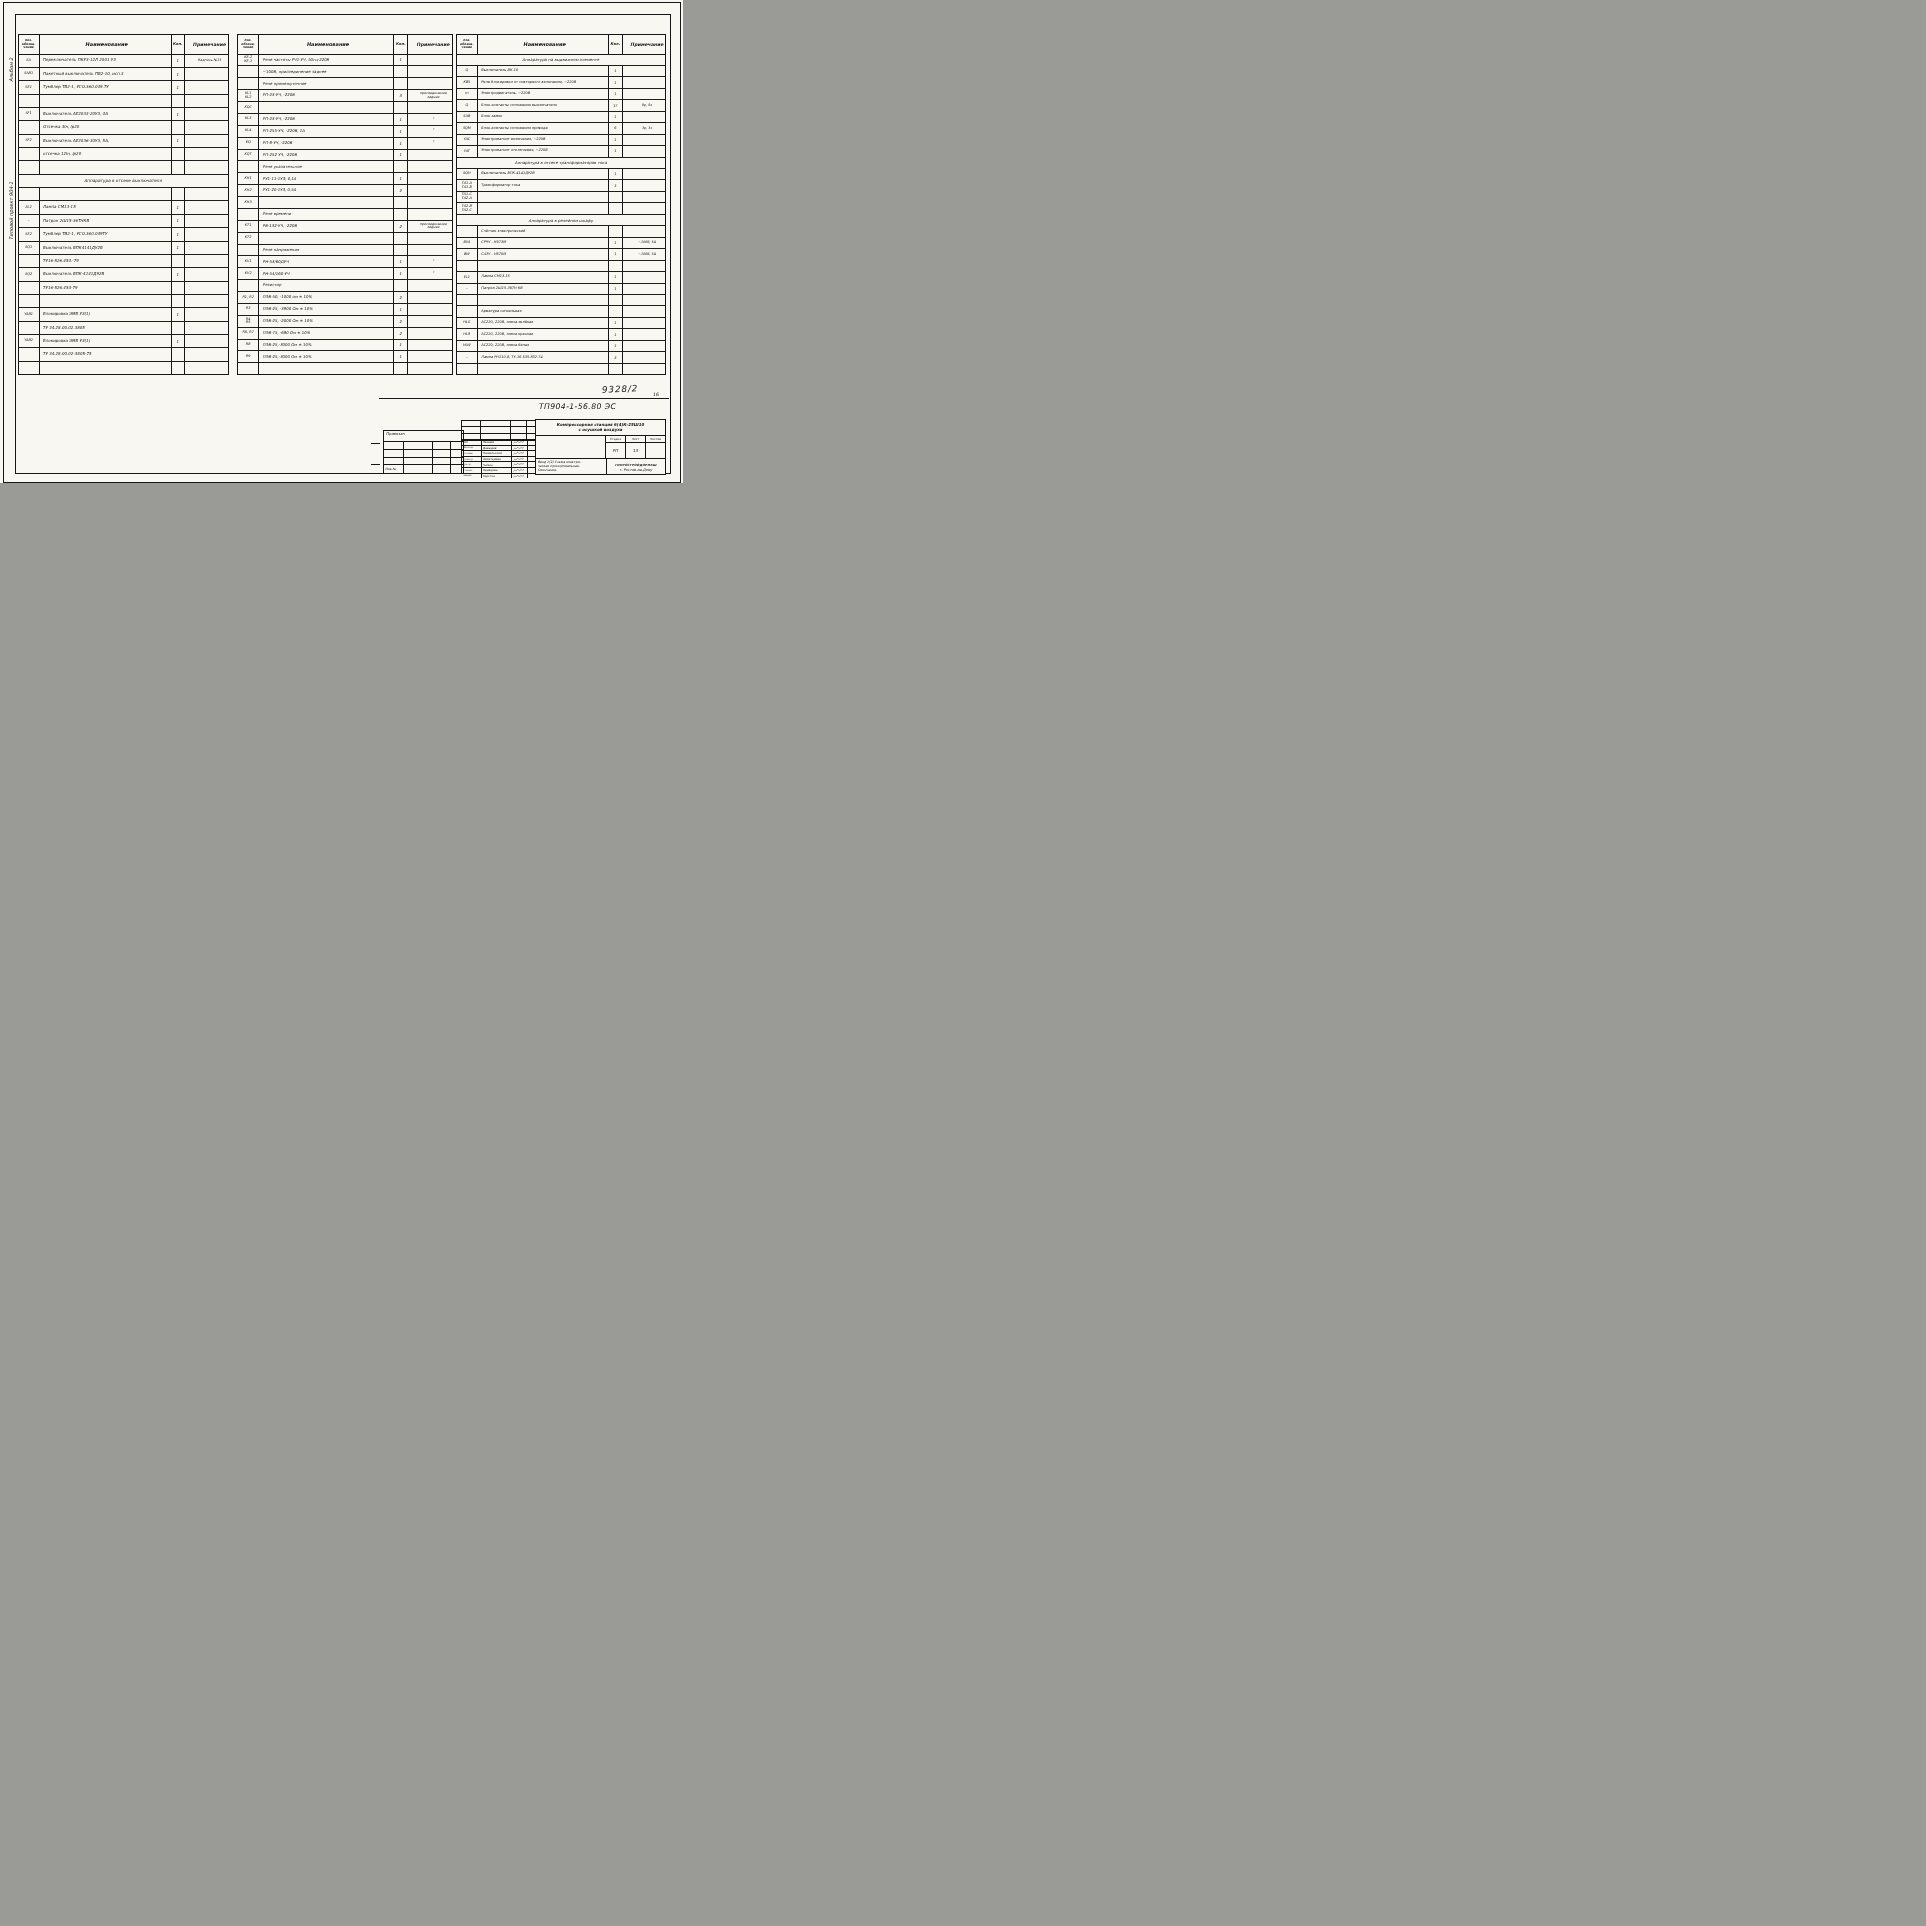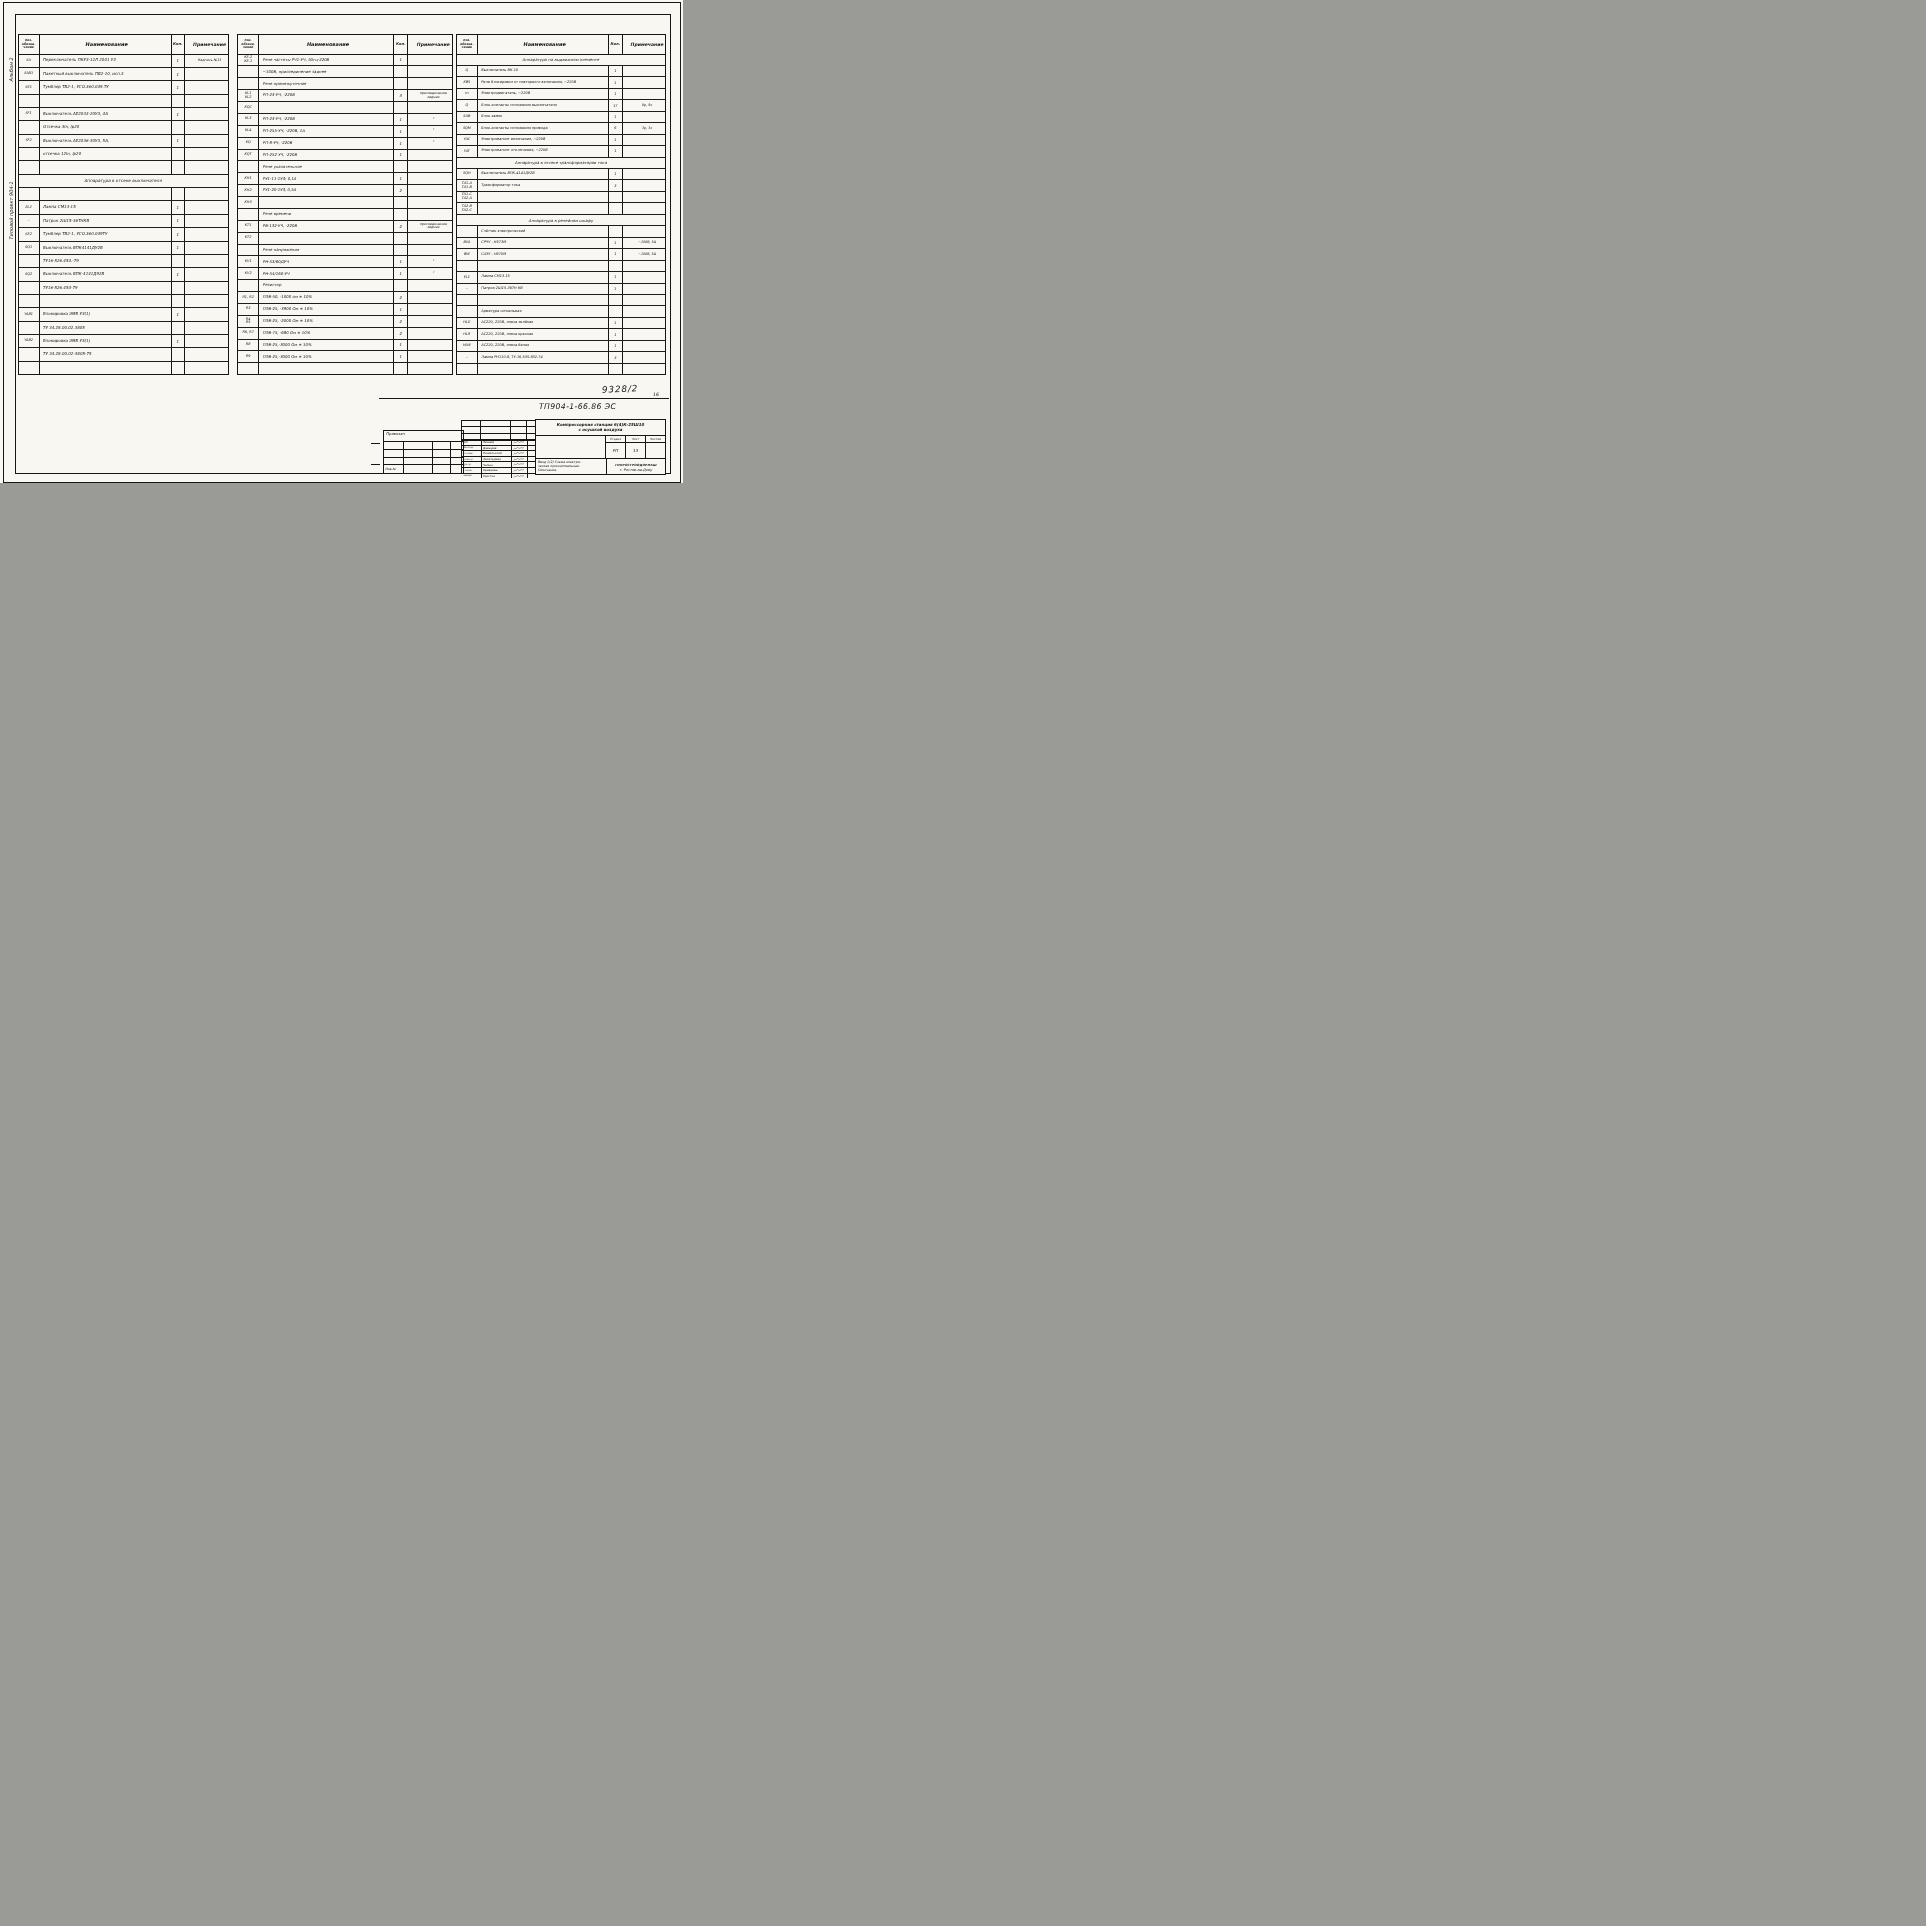--- a/index.html
+++ b/index.html
@@ -595,21 +595,21 @@
           <div class="cell name"></div>
           <div class="cell qty"></div>
           <div class="cell note"></div>
         </div>
       </div>
   </div>
 
   <div class="order-no">9328/2</div>
   <div class="page-no">16</div>
   <div class="top-line"></div>
-  <div class="doc-code">ТП904-1-66.86  ЭС</div>
+  <div class="doc-code">ТП904-1-56.80  ЭС</div>
 
   <div class="tick" style="left:371px;top:443px;"></div>
   <div class="tick" style="left:371px;top:464px;"></div>
 
   <div class="binding-box">
     <div class="binding-label">Привязан</div>
     <div class="binding-grid">
       <div></div>
         <div></div>
         <div></div>

